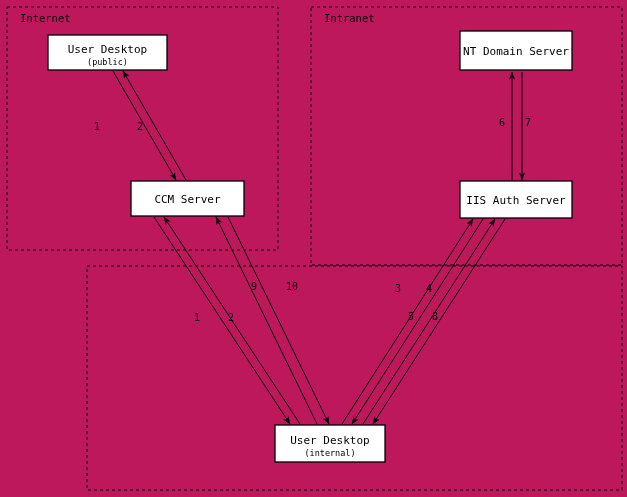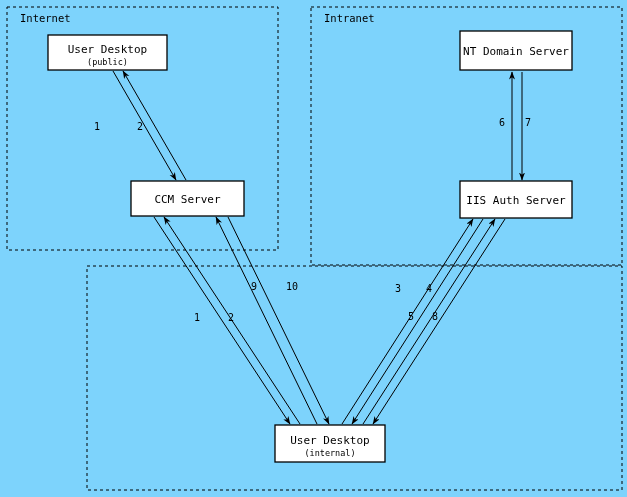--- a/index.html
+++ b/index.html
@@ -7,21 +7,21 @@
     padding: 0;
     background: #ffffff;
   }
   body {
     font-family: "DejaVu Sans Mono", monospace;
   }
   #diagram-root {
     position: relative;
     width: 627px;
     height: 497px;
-    background: #7dd3fc;
+    background: #be185d;
     overflow: hidden;
   }
   svg#diagram-svg {
     position: absolute;
     left: 0;
     top: 0;
     width: 627px;
     height: 497px;
   }
   .zone-rect {

